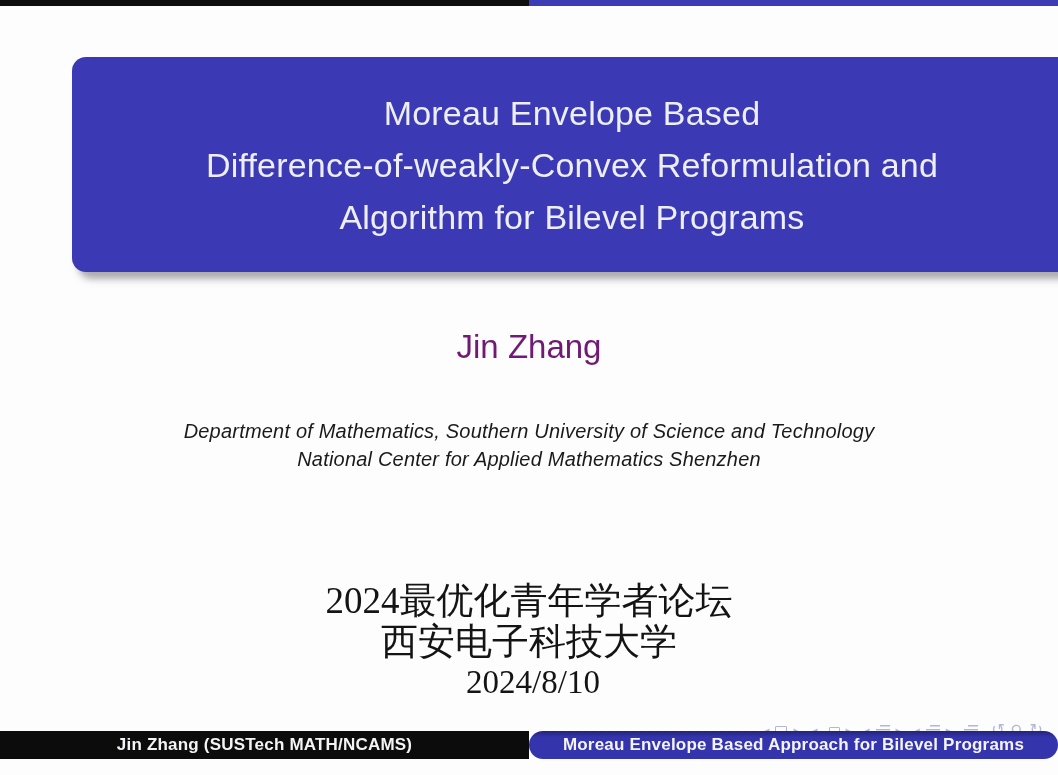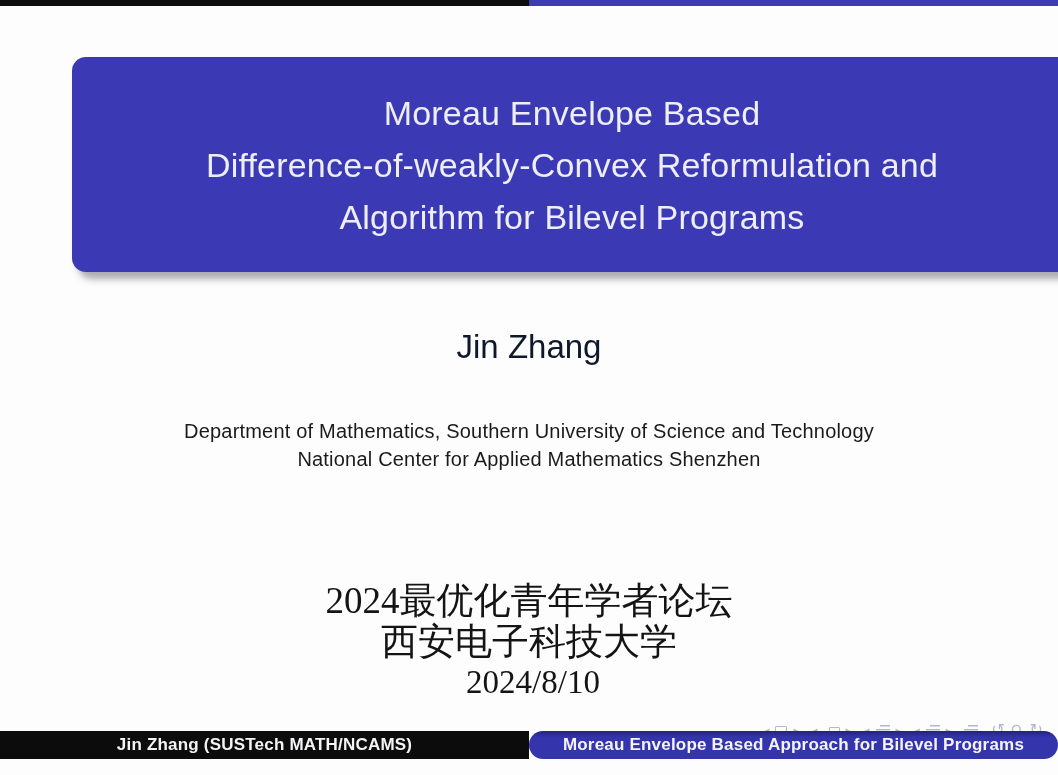--- a/index.html
+++ b/index.html
@@ -33,28 +33,29 @@
   .title-line {
     font-size: 34px;
     font-weight: 400;
     line-height: 52px;
     letter-spacing: 0.2px;
   }
 
   .author {
     position: absolute; top: 328px; left: 0; width: 100%;
     text-align: center;
-    font-size: 33px; color: #0f172a;
+    font-size: 33px; color: #701a75;
   }
 
   .affiliation {
     position: absolute; top: 417px; left: 0; width: 100%;
     text-align: center;
     font-size: 20px; line-height: 28px; color: #1a1a1a;
     letter-spacing: 0.2px;
+    font-style: italic;
   }
 
   .event {
     position: absolute; top: 580px; left: 0; width: 100%;
     text-align: center;
     font-family: "Liberation Serif", "DejaVu Serif", serif;
     color: #141414;
   }
   .event-line { font-size: 37px; line-height: 41px; font-family: Liberation Serif, serif; }
   .event-date { font-size: 33px; line-height: 41px; padding-left: 8px; }

